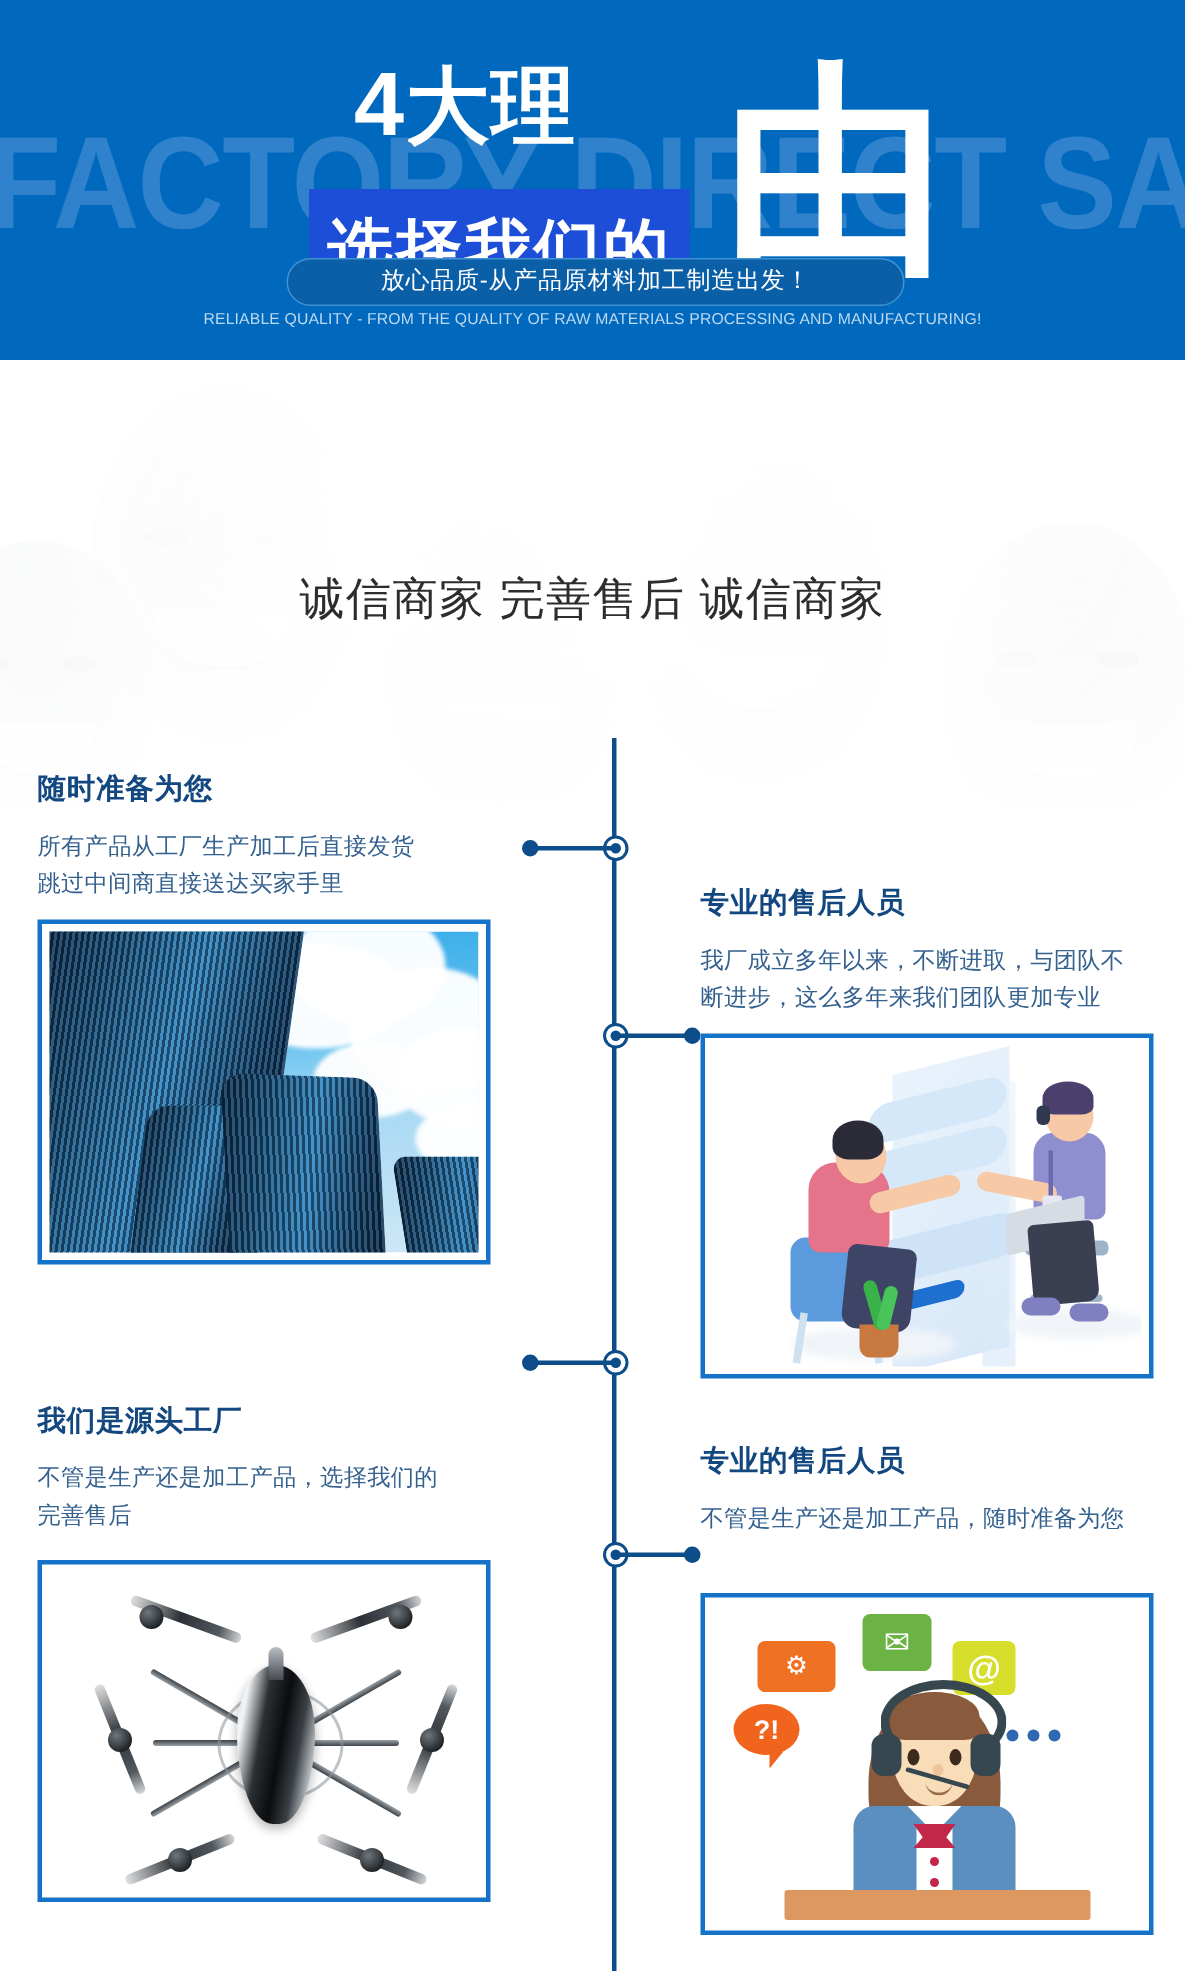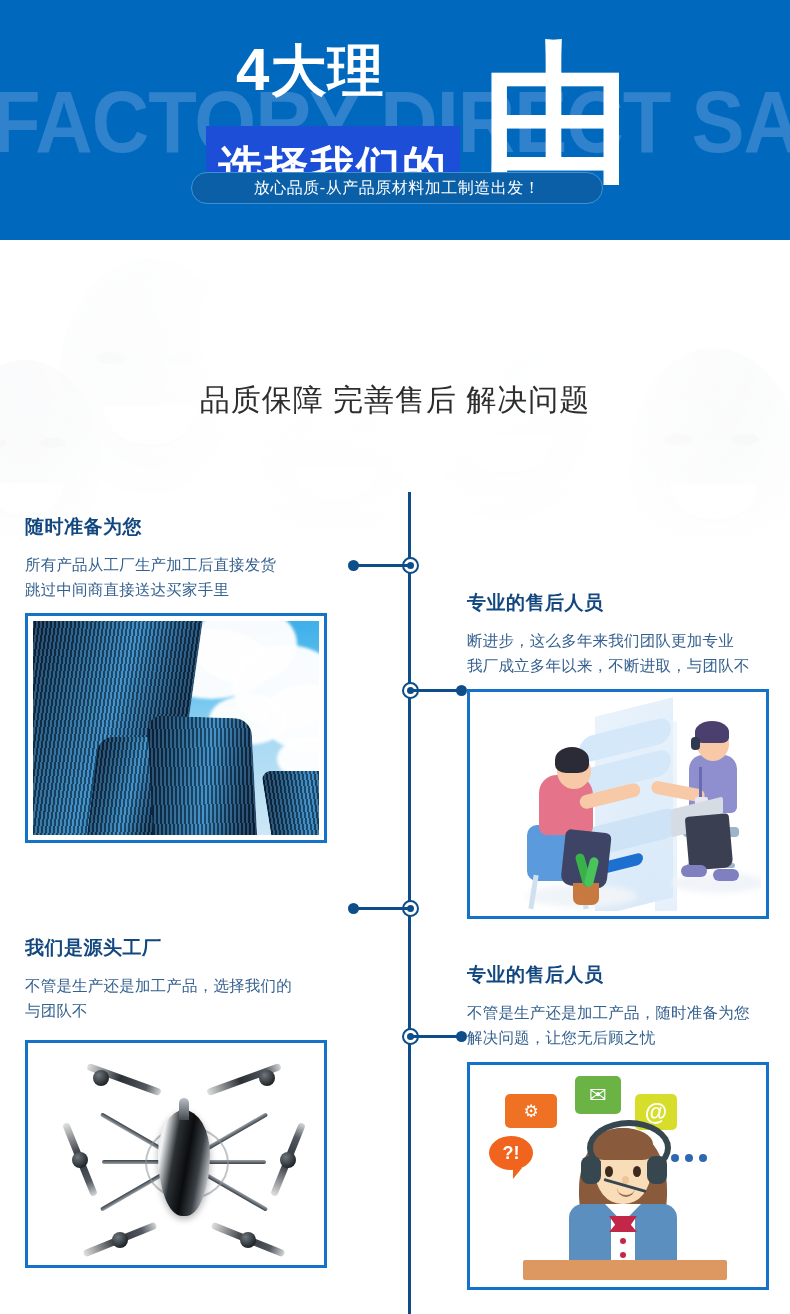--- a/index.html
+++ b/index.html
@@ -428,20 +428,21 @@
 
     <div class="hdr-title-wrap">
       <div class="hdr-line1">
         <span class="num">4</span><span>大理</span>
       </div>
       <div class="hdr-bigchar">由</div>
       <div class="hdr-redbox">选择我们的</div>
     </div>
 
     <div class="hdr-pill">放心品质-从产品原材料加工制造出发！</div>
+    <div class="hdr-sub-en">RELIABLE QUALITY - FROM THE QUALITY OF RAW MATERIALS PROCESSING AND MANUFACTURING!</div>
   </div>
 
   <div class="faces">
     <div class="face" style="left:60px;  top:18px;  width:180px; height:235px;">
       <div class="eye l"></div>
         <div class="eye r"></div>
         <div class="mouth"></div>
     </div>
     <div class="face" style="left:255px; top:95px;  width:160px; height:210px;">
       <div class="eye l"></div>
@@ -460,21 +461,21 @@
     </div>
     <div class="face" style="left:-50px; top:120px; width:150px; height:196px;">
       <div class="eye l"></div>
         <div class="eye r"></div>
         <div class="mouth"></div>
     </div>
   </div>
   <div class="face-fade"></div>
   <div class="face-fade2"></div>
 
-  <div class="mid-sub">品质保障  完善售后  解决问题</div>
+  <div class="mid-sub">诚信商家  完善售后  诚信商家</div>
 
   <div class="tl-line"></div>
 
   <div class="tl-node" style="left:409px; top:565px;"></div>
   <div class="tl-branch" style="left:356px; top:565px; width:54px;"></div>
   <div class="tl-dot" style="left:348px; top:565px;"></div>
 
   <div class="tl-node" style="left:409px; top:690px;"></div>
   <div class="tl-branch" style="left:409px; top:690px; width:56px;"></div>
   <div class="tl-dot" style="left:456px; top:690px;"></div>
@@ -506,22 +507,22 @@
 
       <div class="tower" style="left:-24px; top:-10px; width:176px; height:268px; transform:skewX(-11deg) rotate(-3deg); border-radius:0 18px 0 0;"></div>
       <div class="tower" style="left:58px;  top:116px; width:70px;  height:132px; transform:skewX(-7deg); border-radius:14px 14px 0 0;"></div>
       <div class="tower" style="left:118px; top:96px;  width:104px; height:156px; transform:skewX(5deg) rotate(2deg); border-radius:16px 16px 0 0;"></div>
       <div class="tower" style="left:236px; top:150px; width:76px;  height:100px; transform:skewX(9deg); border-radius:10px 0 0 0;"></div>
     </div>
   </div>
 
   <div class="feat-h" style="left:467px; top:590px;">专业的售后人员</div>
   <div class="feat-p" style="left:467px; top:628px; width:312px;">
+    <div>我厂成立多年以来，不断进取，与团队不</div>
     <div>断进步，这么多年来我们团队更加专业</div>
-    <div>我厂成立多年以来，不断进取，与团队不</div>
   </div>
 
   <div class="imgbox" style="left:467px; top:689px; width:302px; height:230px;">
     <div class="inner">
       <div class="iso-bg"></div>
 
       <div class="iso-panel" style="left:120px; top:10px;  width:78px;  height:200px; transform: skewY(-14deg);"></div>
       <div class="iso-panel" style="left:180px; top:22px;  width:22px;  height:196px; transform: skewY(14deg); opacity:.65;"></div>
 
       <div class="iso-bar" style="left:104px; top:30px;  width:92px; height:26px; transform: skewY(-14deg); background:#d4e8fa;"></div>
@@ -562,21 +563,21 @@
         <div style="position:absolute; left:212px; top:118px; width:44px; height:54px; background:#3a3f52; border-radius:4px 4px 8px 8px; transform:rotate(-5deg);"></div>
         <div style="position:absolute; left:206px; top:168px; width:26px; height:12px; background:#8080c0; border-radius:6px;"></div>
         <div style="position:absolute; left:238px; top:172px; width:26px; height:12px; background:#8080c0; border-radius:6px;"></div>
       </div>
     </div>
   </div>
 
   <div class="feat-h" style="left:25px; top:935px;">我们是源头工厂</div>
   <div class="feat-p" style="left:25px; top:973px; width:320px;">
     <div>不管是生产还是加工产品，选择我们的</div>
-    <div>与团队不</div>
+    <div>完善售后</div>
   </div>
 
   <div class="imgbox" style="left:25px; top:1040px; width:302px; height:228px;">
     <div class="inner" style="background:#ffffff;">
 
       <div class="drone-arm" style="left:151px; top:112px; width:96px; height:4px; transform: rotate(-150deg);"></div>
       <div class="drone-arm" style="left:151px; top:112px; width:96px; height:4px; transform: rotate(-30deg);"></div>
       <div class="drone-arm" style="left:151px; top:112px; width:82px; height:4px; transform: rotate(180deg);"></div>
       <div class="drone-arm" style="left:151px; top:112px; width:82px; height:4px; transform: rotate(0deg);"></div>
       <div class="drone-arm" style="left:151px; top:112px; width:96px; height:4px; transform: rotate(150deg);"></div>
@@ -598,21 +599,20 @@
       <div class="rotor-hub" style="left:215px; top:192px;"></div>
 
       <div class="drone-body" style="left:125px; top:62px; width:52px; height:106px;"></div>
       <div style="position:absolute; left:146px; top:50px; width:10px; height:22px; background:linear-gradient(180deg,#b9bfc4,#444a50); border-radius:5px 5px 0 0;"></div>
     </div>
   </div>
 
   <div class="feat-h" style="left:467px; top:962px;">专业的售后人员</div>
   <div class="feat-p" style="left:467px; top:1000px; width:314px;">
     <div>不管是生产还是加工产品，随时准备为您</div>
-    <div>解决问题，让您无后顾之忧</div>
   </div>
 
   <div class="imgbox" style="left:467px; top:1062px; width:302px; height:228px;">
     <div class="inner">
       <div class="cs-bg"></div>
 
       <div class="cs-icon" style="left:30px; top:24px; width:52px; height:34px; background:#ef7224; font-size:17px;">
         <span>⚙</span>
       </div>
       <div class="cs-icon" style="left:100px; top:6px; width:46px; height:38px; background:#6ab344; font-size:21px;">

